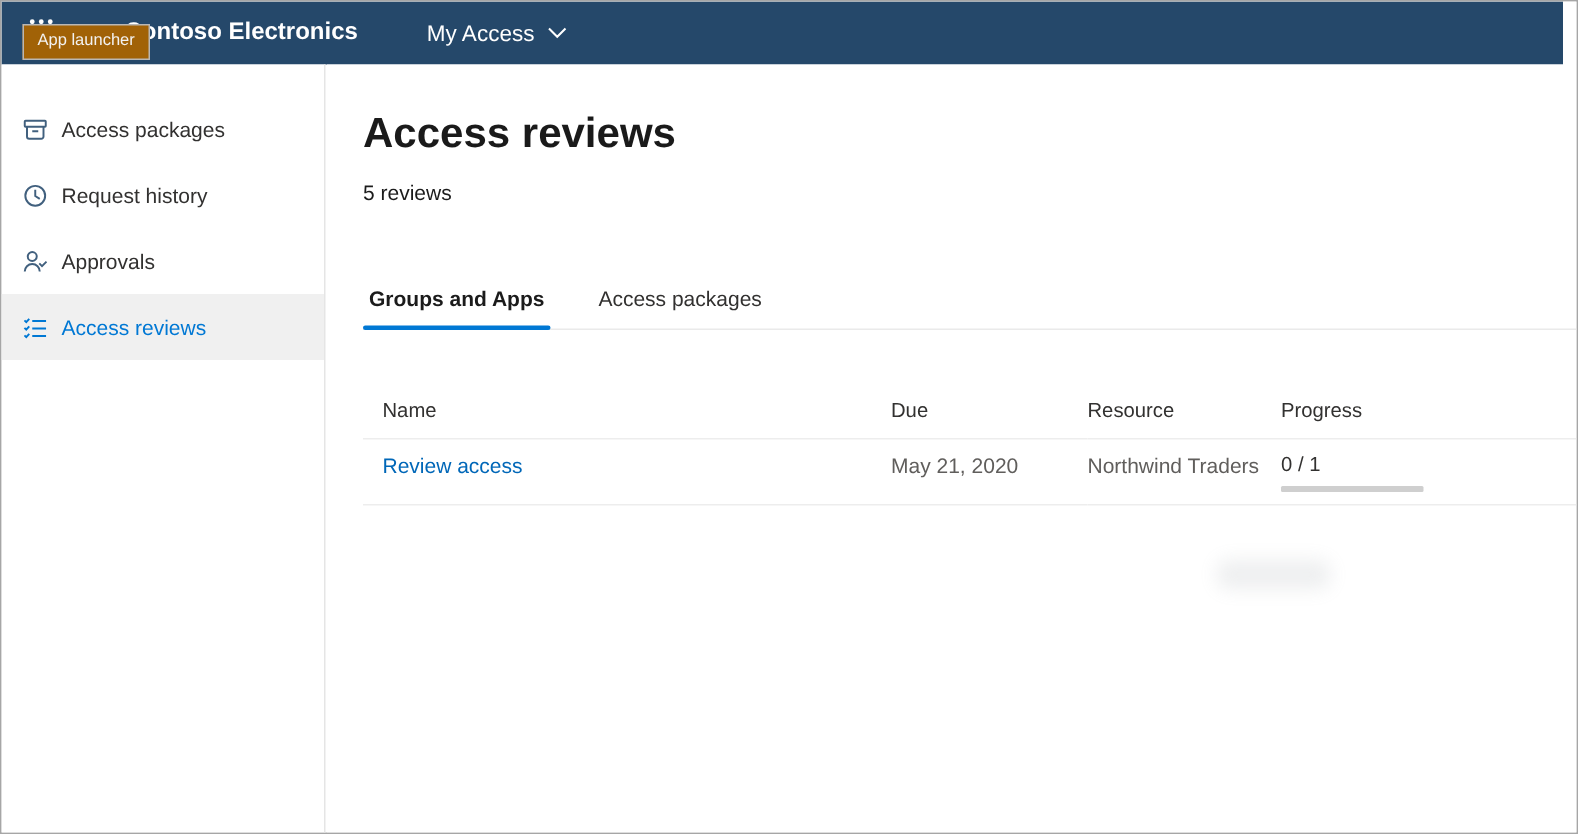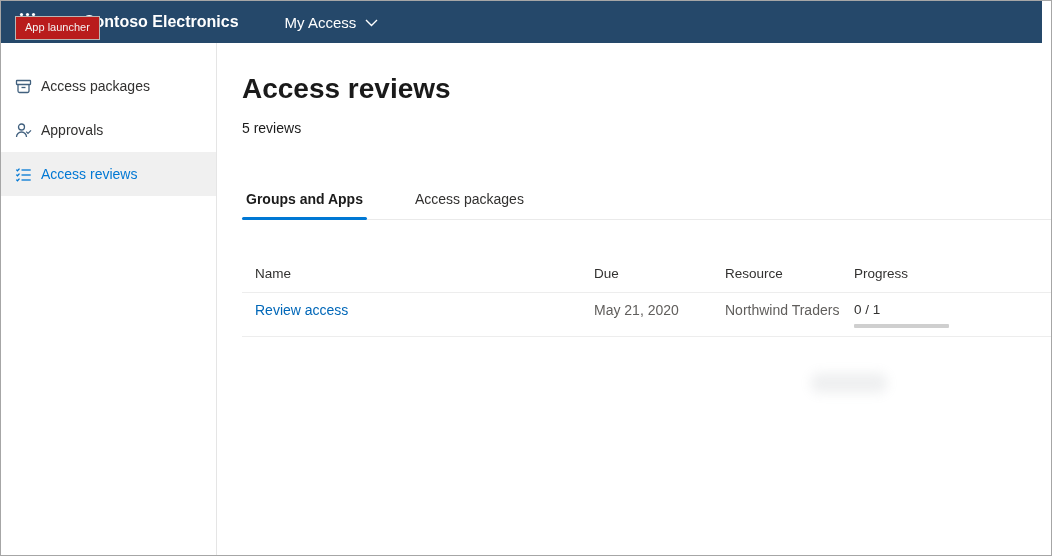--- a/index.html
+++ b/index.html
@@ -20,21 +20,21 @@
     width:24px; height:24px; margin-left:14px; display:flex;
     align-items:center; justify-content:center; cursor:pointer; background:none; border:none;
   }
   .org-name { margin-left:44px; font-size:16px; font-weight:700; color:#ffffff; white-space:nowrap; }
   .nav-dd { margin-left:46px; display:flex; align-items:flex-end; cursor:pointer; }
   .nav-dd .nav-label { font-size:15px; color:#ffffff; }
   .nav-dd svg { margin-left:9px; }
 
   .tooltip {
     position:absolute; left:14px; top:15px; z-index:20;
-    background:#b91c1c; color:#f3f2f1; font-size:11px; line-height:1;
+    background:#a16207; color:#f3f2f1; font-size:11px; line-height:1;
     padding:5px 9px 6px; border:1px solid #b9b7b5; white-space:nowrap;
   }
 
   .scrollbar-strip { position:absolute; top:0; right:0; width:9px; height:42px; background:#ffffff; }
 
   
   .sidebar {
     position:absolute; left:0; top:42px; bottom:0; width:216px;
     background:#ffffff; border-right:1px solid #e5e5e5; padding-top:21px;
   }
@@ -44,21 +44,21 @@
   }
   .side-item .icn { width:17px; height:17px; margin-right:9px; color:#41607e; display:flex; align-items:center; }
   .side-item.selected { background:#f0f0f0; color:#0078d4; }
   .side-item.selected .icn { color:#0078d4; }
 
   
   .main { position:absolute; left:217px; top:42px; right:0; bottom:0; background:#ffffff; overflow:hidden; }
   .page-title { margin:30px 0 0 24px; font-size:28px; font-weight:600; color:#1a1a1a; }
   .page-subtitle { margin:15px 0 0 24px; font-size:14px; color:#1b1b1b; }
 
-  .tabs { margin:55px 0 0 24px; display:flex; gap:44px; border-bottom:1px solid #eaeaea; }
+  .tabs { margin:55px 0 0 24px; display:flex; gap:28px; border-bottom:1px solid #eaeaea; }
   .tab { position:relative; padding:0 4px 12px 4px; font-size:14px; color:#323130; cursor:pointer; white-space:nowrap; }
   .tab.active { font-weight:700; color:#1b1b1b; }
   .tab.active::after {
     content:""; position:absolute; left:0; right:0; bottom:-1px; height:3px;
     background:#0078d4; border-radius:2px;
   }
 
   table.review-table { margin:36px 0 0 24px; width:calc(100% - 24px); border-collapse:collapse; table-layout:fixed; }
   .review-table th {
     text-align:left; font-weight:400; font-size:13.5px; color:#323130;
@@ -122,20 +122,29 @@
       <span class="icn">
         <svg width="17" height="17" viewBox="0 0 17 17" fill="none" stroke="currentColor" stroke-width="1.3">
           <rect x="1.5" y="2.5" width="14" height="4" rx="0.5"></rect>
           <path d="M3 6.5 v6.5 a1.5 1.5 0 0 0 1.5 1.5 h8 a1.5 1.5 0 0 0 1.5 -1.5 V6.5"></path>
           <path d="M6.5 9.5 h4"></path>
         </svg>
       </span>
       <span>Access packages</span>
     </div>
 
+    <div class="side-item">
+      <span class="icn">
+        <svg width="17" height="17" viewBox="0 0 17 17" fill="none" stroke="currentColor" stroke-width="1.3">
+          <circle cx="8.5" cy="8.5" r="6.6"></circle>
+          <path d="M8.5 4.5 v4.2 l3 1.9"></path>
+        </svg>
+      </span>
+      <span>Request history</span>
+    </div>
 
     <div class="side-item">
       <span class="icn">
         <svg width="17" height="17" viewBox="0 0 17 17" fill="none" stroke="currentColor" stroke-width="1.3">
           <circle cx="6.5" cy="5" r="3"></circle>
           <path d="M1.5 15 a5 5 0 0 1 10 0"></path>
           <path d="M11.2 9.6 l1.8 1.8 L16 8.4"></path>
         </svg>
       </span>
       <span>Approvals</span>

